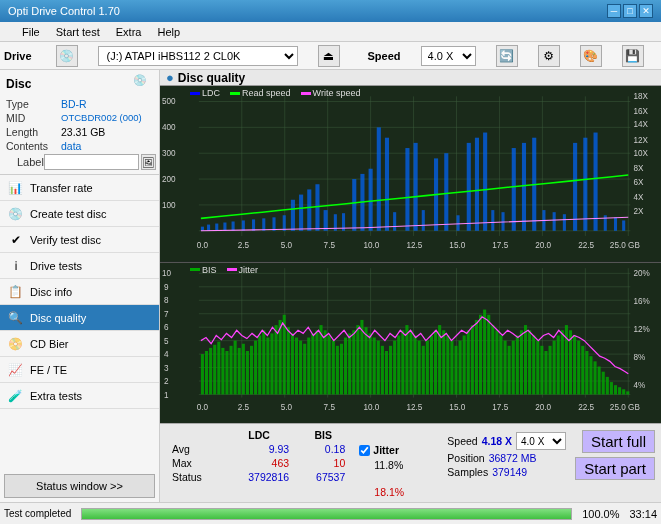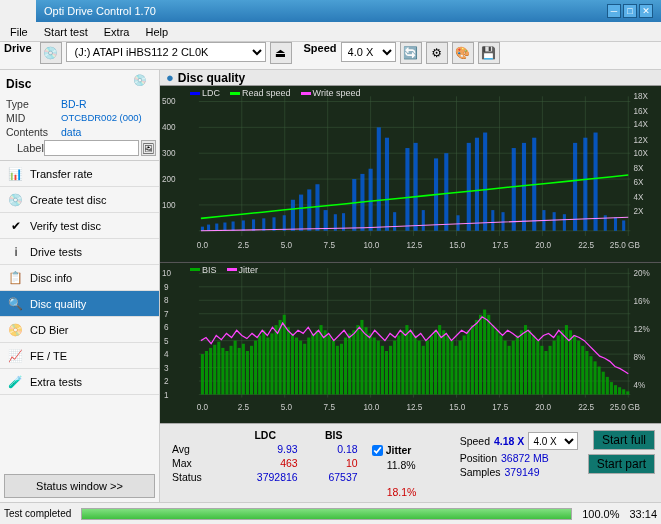--- a/index.html
+++ b/index.html
@@ -7,58 +7,58 @@
 
     
     .title-bar {
       background: linear-gradient(to bottom, #4a9fd4, #2a7ab8);
       color: white;
       height: 22px;
       display: flex;
       align-items: center;
       padding: 0 8px;
       justify-content: space-between;
-      margin-left: 36px;
     }
     .title-bar-title { font-size: 11px; font-weight: normal; }
     .title-bar-controls { display: flex; gap: 2px; }
     .title-bar-btn {
       width: 14px; height: 14px;
       background: #5ab0e8;
       border: 1px solid #1a5a8a;
       color: white;
       font-size: 9px;
       display: flex; align-items: center; justify-content: center;
       cursor: pointer;
     }
 
     
     .menu-bar {
       background: #f0f0f0;
       height: 20px;
       display: flex;
       align-items: center;
       border-bottom: 1px solid #ccc;
-      padding: 0 4px;
+      padding: 0 16px;
       gap: 4px;
     }
     .menu-item {
       padding: 2px 6px;
       font-size: 11px;
       cursor: pointer;
     }
 
     
     .drive-toolbar {
       background: #f5f5f5;
       height: 28px;
       display: flex;
+      align-items: center;
       border-bottom: 1px solid #ccc;
       padding: 0 4px;
-      gap: 4px;
+      gap: 20px;
     }
     .drive-label { font-size: 11px; font-weight: bold; margin-right: 4px; }
     .drive-select {
       background: white;
       border: 1px solid #aaa;
       height: 20px;
       font-size: 11px;
       padding: 0 4px;
       width: 200px;
     }
@@ -224,24 +224,24 @@
     .stats-table { flex: 1; }
     .stats-table table { width: 100%; border-collapse: collapse; font-size: 10.5px; }
     .stats-table td { padding: 1px 6px; }
     .stats-table .col-header { font-weight: bold; color: #000; text-align: center; }
     .stats-table .row-label { color: #000; }
     .stats-table .col-value { color: #0000cc; text-align: right; }
     .stats-table .col-value.red { color: #cc0000; }
 
     .right-buttons { display: flex; flex-direction: column; gap: 4px; padding-top: 2px; align-items: flex-end; }
     .action-btn {
-      background: #0f766e;
+      background: #c4b5fd;
       border: 1px solid #aaa;
       padding: 2px 8px;
-      font-size: 12px;
+      font-size: 15px;
       cursor: pointer;
       white-space: nowrap;
     }
 
     
     .status-bar {
       height: 22px;
       background: #f0f0f0;
       border-top: 1px solid #ccc;
       display: flex;
@@ -311,20 +311,24 @@
         <span class="disc-panel-title">Disc</span>
         <div class="disc-icon">💿</div>
       </div>
       <div class="disc-info-row">
         <span class="disc-info-label">Type</span>
         <span class="disc-info-value">BD-R</span>
       </div>
       <div class="disc-info-row">
         <span class="disc-info-label">MID</span>
         <span class="disc-info-value" style="font-size:9.5px;">OTCBDR002 (000)</span>
+      </div>
+      <div class="disc-info-row">
+        <span class="disc-info-label">Length</span>
+        <span class="disc-info-value black">23.31 GB</span>
       </div>
       <div class="disc-info-row">
         <span class="disc-info-label">Contents</span>
         <span class="disc-info-value">data</span>
       </div>
       <div class="label-row">
         <span class="disc-info-label">Label</span>
         <input class="label-input" type="text" style="">
         <div class="label-browse">🖼</div>
       </div>

